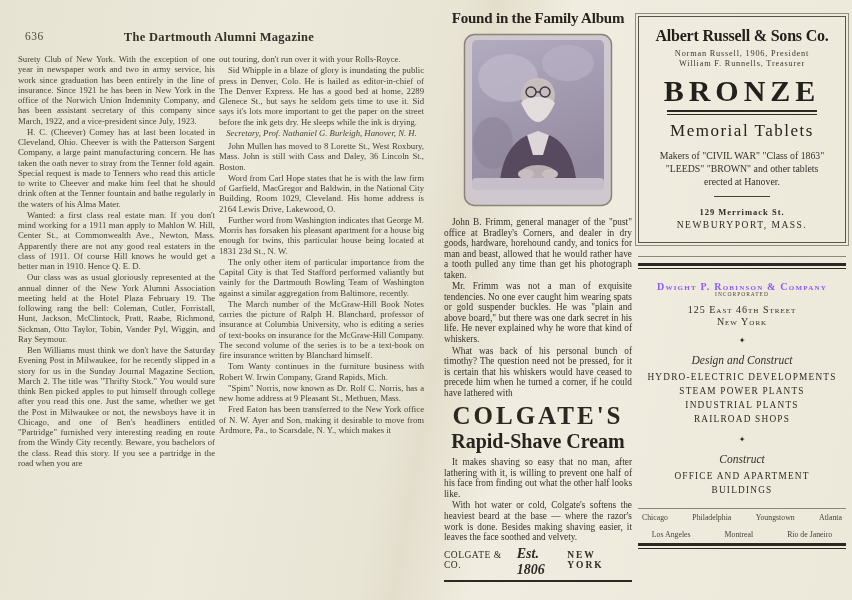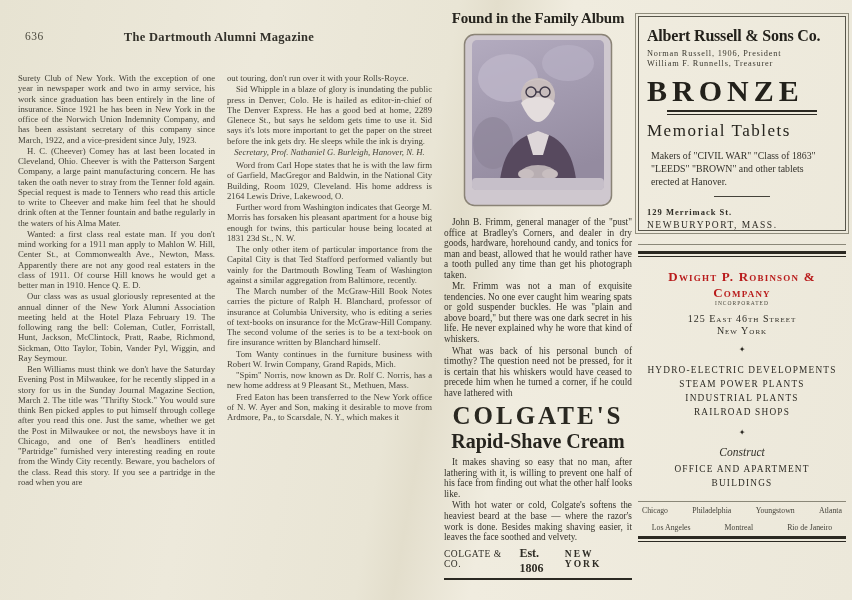--- a/index.html
+++ b/index.html
@@ -8,57 +8,57 @@
     font-family:"Liberation Serif", serif;
     background:linear-gradient(100deg,#e7e3d2 0%,#ede9db 28%,#e9e5d5 48%,#e3decc 52%,#f0ecdf 60%,#ece8da 100%);
     color:#3f3d33;
   }
   .spread{position:absolute;inset:0;}
   
   .left-page{position:absolute;left:0;top:0;width:438px;height:600px;}
   .lp-header{position:absolute;top:30px;left:0;width:438px;height:18px;}
   .page-num{position:absolute;left:25px;top:0;font-size:11.5px;letter-spacing:.5px;color:#4a483d;}
   .mag-title{position:absolute;left:0;right:0;top:0;text-align:center;font-weight:bold;font-size:12.5px;color:#33312a;letter-spacing:.3px;}
-  .cols{position:absolute;top:54px;left:18px;width:414px;display:flex;gap:12px;margin-top:19px;}
+  .cols{position:absolute;top:54px;left:18px;width:414px;display:flex;gap:4px;}
   .col{font-size:8.7px;line-height:10.25px;text-align:justify;color:#45433a;}
   .col1{width:197px;}
   .col2{width:205px;}
   .col p{margin:0 0 1px 0;text-indent:9px;}
   .col p.flush{text-indent:0;}
   .class-head{text-align:center;font-variant:small-caps;letter-spacing:1.2px;font-size:9.5px;color:#3b3930;margin:7px 0 2px 0;}
   .secretary{text-align:center;font-style:italic;font-size:8.7px;margin:0 0 3px 0;color:#45433a;}
   
   .mid-col{position:absolute;left:444px;top:8px;width:188px;height:592px;color:#2f2d26;}
   .mid-head{font-weight:bold;font-size:15px;text-align:center;letter-spacing:-.2px;color:#26241e;margin:2px 0 6px 0;}
   .portrait-wrap{width:150px;margin:0 auto 6px auto;}
   .mid-body{font-size:9.3px;line-height:10.55px;text-align:justify;color:#35332b;}
   .mid-body p{margin:0 0 1px 0;text-indent:8px;}
   .colgate-logo{text-align:center;font-weight:bold;font-size:25px;letter-spacing:3px;color:#2a2821;margin:4px 0 0 0;font-family:"Liberation Serif",serif;}
   .colgate-product{text-align:center;font-weight:bold;font-size:20px;color:#26241e;margin:0 0 4px 0;}
   .colgate-footer{display:flex;align-items:baseline;justify-content:space-between;margin-top:3px;}
   .cf-co{font-weight:normal;font-size:9.5px;letter-spacing:.5px;}
-  .cf-est{font-size:12px;font-weight:bold;}
+  .cf-est{font-style:italic;font-size:14px;font-weight:bold;}
   .cf-city{font-size:9.5px;letter-spacing:2px;font-weight:bold;}
   .cf-rule{border-top:2.5px solid #2b2922;margin-top:2px;}
   
   .right-col{position:absolute;left:638px;top:16px;width:208px;height:576px;color:#2e2c25;}
-  .russell-box{border:1.5px solid #57554a;outline:1px solid #908d7d;outline-offset:2px;padding:10px 8px 0 8px;background:rgba(255,255,255,0.02);}
+  .russell-box{border:1.5px solid #57554a;outline:1px solid #908d7d;outline-offset:2px;padding:10px 8px 12px 8px;text-align:center;background:rgba(255,255,255,0.02);}
   .russell-name{font-weight:bold;font-size:16px;letter-spacing:-.2px;color:#23211b;margin:0 0 4px 0;}
   .russell-officer{font-size:8.3px;letter-spacing:.8px;color:#3b3930;margin:1px 0;}
   .bronze{font-weight:bold;font-size:30px;letter-spacing:5px;color:#23211b;margin:6px 0 0 0;}
   .bronze-rule{width:150px;margin:2px auto 6px auto;border-top:2px solid #2b2922;border-bottom:1px solid #2b2922;height:2px;}
   .memorial{font-size:17px;letter-spacing:1.5px;color:#26241e;margin:0 0 8px 0;}
   .russell-body{font-size:9.8px;line-height:13px;color:#33312a;margin:0 4px 8px 4px;}
   .short-rule{width:56px;border-top:1px solid #44423a;margin:0 auto 10px auto;}
   .russell-addr1{font-size:8.5px;font-weight:bold;letter-spacing:1px;margin:0 0 3px 0;}
   .russell-addr2{font-size:9.5px;letter-spacing:1.5px;}
   .rule-thin{border-top:1px solid #8a8778;margin:13px 0 0 0;}
   .rule-thick{border-top:3px solid #2b2922;border-bottom:1px solid #2b2922;height:2px;margin:6px 0 0 0;}
   .robinson{text-align:center;margin-top:12px;}
-  .robinson-name{font-variant:small-caps;font-weight:bold;font-size:13px;letter-spacing:1.2px;color:#b91c1c;}
+  .robinson-name{font-variant:small-caps;font-weight:bold;font-size:10px;letter-spacing:1.2px;color:#8b5cf6;}
   .robinson-inc{font-size:5.5px;letter-spacing:1px;text-transform:uppercase;color:#4a483d;margin-top:-1px;}
   .robinson-tag{font-variant:small-caps;font-size:9px;letter-spacing:1px;color:#33312a;}
   .robinson-addr{font-variant:small-caps;font-size:10px;letter-spacing:1px;margin-top:7px;color:#2e2c25;}
   .sep-star{font-size:8px;color:#2b2922;margin:9px 0;}
   .script-label{font-style:italic;font-size:11.5px;color:#33312a;margin-bottom:4px;}
   .caps-line{font-size:9.3px;letter-spacing:1.2px;color:#2e2c25;line-height:14px;text-transform:uppercase;}
   .cities{font-size:7.8px;color:#45433a;margin-top:4px;}
   .cities-row1{display:flex;justify-content:space-between;padding:0 4px;}
   .cities-row2{display:flex;justify-content:center;gap:34px;margin-top:8px;}
 </style>
@@ -77,20 +77,21 @@
         <p class="flush">Surety Club of New York. With the exception of one year in newspaper work and two in army service, his work since graduation has been entirely in the line of insurance. Since 1921 he has been in New York in the office of the Norwich Union Indemnity Company, and has been assistant secretary of this company since March, 1922, and a vice-president since July, 1923.</p>
         <p>H. C. (Cheever) Comey has at last been located in Cleveland, Ohio. Cheever is with the Patterson Sargent Company, a large paint manufacturing concern. He has taken the oath never to stray from the Tenner fold again. Special request is made to Tenners who read this article to write to Cheever and make him feel that he should drink often at the Tenner fountain and bathe regularly in the waters of his Alma Mater.</p>
         <p>Wanted: a first class real estate man. If you don't mind working for a 1911 man apply to Mahlon W. Hill, Center St., at Commonwealth Ave., Newton, Mass. Apparently there are not any good real estaters in the class of 1911. Of course Hill knows he would get a better man in 1910. Hence Q. E. D.</p>
         <p>Our class was as usual gloriously represented at the annual dinner of the New York Alumni Association meeting held at the Hotel Plaza February 19. The following rang the bell: Coleman, Cutler, Forristall, Hunt, Jackson, McClintock, Pratt, Raabe, Richmond, Sickman, Otto Taylor, Tobin, Vander Pyl, Wiggin, and Ray Seymour.</p>
         <p>Ben Williams must think we don't have the Saturday Evening Post in Milwaukee, for he recently slipped in a story for us in the Sunday Journal Magazine Section, March 2. The title was "Thrifty Stock." You would sure think Ben picked apples to put himself through college after you read this one. Just the same, whether we get the Post in Milwaukee or not, the newsboys have it in Chicago, and one of Ben's headliners entitled "Partridge" furnished very interesting reading en route from the Windy City recently. Beware, you bachelors of the class. Read this story. If you see a partridge in the road when you are</p>
       </div>
       <div class="col col2">
         <p class="flush">out touring, don't run over it with your Rolls-Royce.</p>
         <p>Sid Whipple in a blaze of glory is inundating the public press in Denver, Colo. He is hailed as editor-in-chief of The Denver Express. He has a good bed at home, 2289 Glenece St., but says he seldom gets time to use it. Sid says it's lots more important to get the paper on the street before the ink gets dry. He sleeps while the ink is drying.</p>
         <div class="secretary">Secretary, Prof. Nathaniel G. Burleigh, Hanover, N. H.</div>
+        <p>John Mullen has moved to 8 Lorette St., West Roxbury, Mass. John is still with Cass and Daley, 36 Lincoln St., Boston.</p>
         <p>Word from Carl Hope states that he is with the law firm of Garfield, MacGregor and Baldwin, in the National City Building, Room 1029, Cleveland. His home address is 2164 Lewis Drive, Lakewood, O.</p>
         <p>Further word from Washington indicates that George M. Morris has forsaken his pleasant apartment for a house big enough for twins, this particular house being located at 1831 23d St., N. W.</p>
         <p>The only other item of particular importance from the Capital City is that Ted Stafford performed valiantly but vainly for the Dartmouth Bowling Team of Washington against a similar aggregation from Baltimore, recently.</p>
         <p>The March number of the McGraw-Hill Book Notes carries the picture of Ralph H. Blanchard, professor of insurance at Columbia University, who is editing a series of text-books on insurance for the McGraw-Hill Company. The second volume of the series is to be a text-book on fire insurance written by Blanchard himself.</p>
         <p>Tom Wanty continues in the furniture business with Robert W. Irwin Company, Grand Rapids, Mich.</p>
         <p>"Spim" Norris, now known as Dr. Rolf C. Norris, has a new home address at 9 Pleasant St., Methuen, Mass.</p>
         <p>Fred Eaton has been transferred to the New York office of N. W. Ayer and Son, making it desirable to move from Ardmore, Pa., to Scarsdale, N. Y., which makes it</p>
       </div>
     </div>
   </div>
@@ -168,20 +169,21 @@
     <div class="rule-thick"></div>
 
     <div class="robinson">
       <div class="robinson-name">Dwight P. Robinson &amp; Company</div>
       <div class="robinson-inc">Incorporated</div>
       <div class="robinson-addr">125 East 46th Street</div>
       <div class="robinson-addr" style="margin-top:1px;">New York</div>
 
       <div class="sep-star">✦</div>
 
+      <div class="script-label">Design and Construct</div>
       <div class="caps-line">HYDRO-ELECTRIC DEVELOPMENTS</div>
       <div class="caps-line">STEAM POWER PLANTS</div>
       <div class="caps-line">INDUSTRIAL PLANTS</div>
       <div class="caps-line">RAILROAD SHOPS</div>
 
       <div class="sep-star">✦</div>
 
       <div class="script-label">Construct</div>
       <div class="caps-line" style="max-width:160px;margin:0 auto;">OFFICE AND APARTMENT BUILDINGS</div>
 

